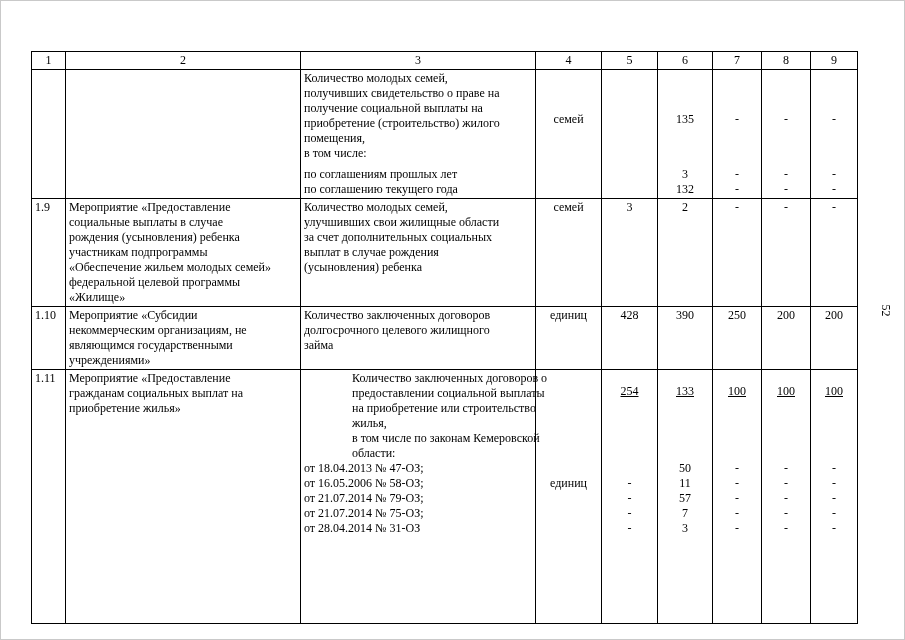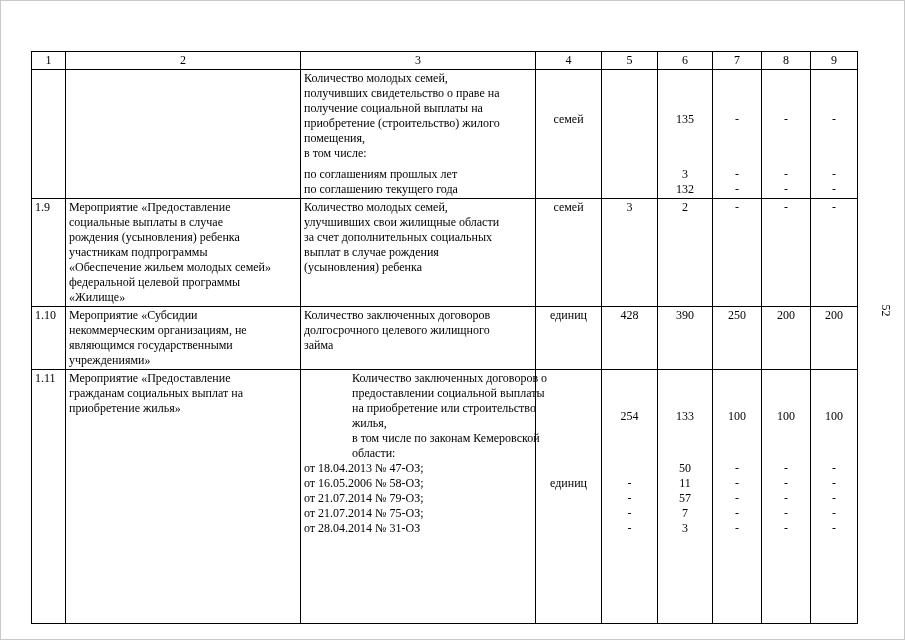--- a/index.html
+++ b/index.html
@@ -23,21 +23,21 @@
   }
   td.hdr { text-align:center; height:17px; padding:0 2px; }
   td.c-num { text-align:left; padding:1px 2px 1px 4px; }
   td.c-text { text-align:left; }
   td.c-unit, td.c-val { text-align:center; }
   td.mid { vertical-align:middle; }
   .blk { display:block; }
   .h96 { height:96px; }
   .h90 { height:90px;margin-left:48px; }
   .cen { display:flex; align-items:center; justify-content:center; }
-  .vmain { height:90px; padding-top:38px; }
+  .vmain { height:90px; padding-top:13px;text-decoration:underline; }
   .sp105 { height:105px; }
   .line { height:15px; white-space:nowrap; }
   tr.row-tall > td { height:254px; }
   .page-num {
     position:absolute; right:13px; top:302px;
     transform:rotate(90deg); transform-origin:center;
     font-size:12px;
   }
 </style>
 </head>

